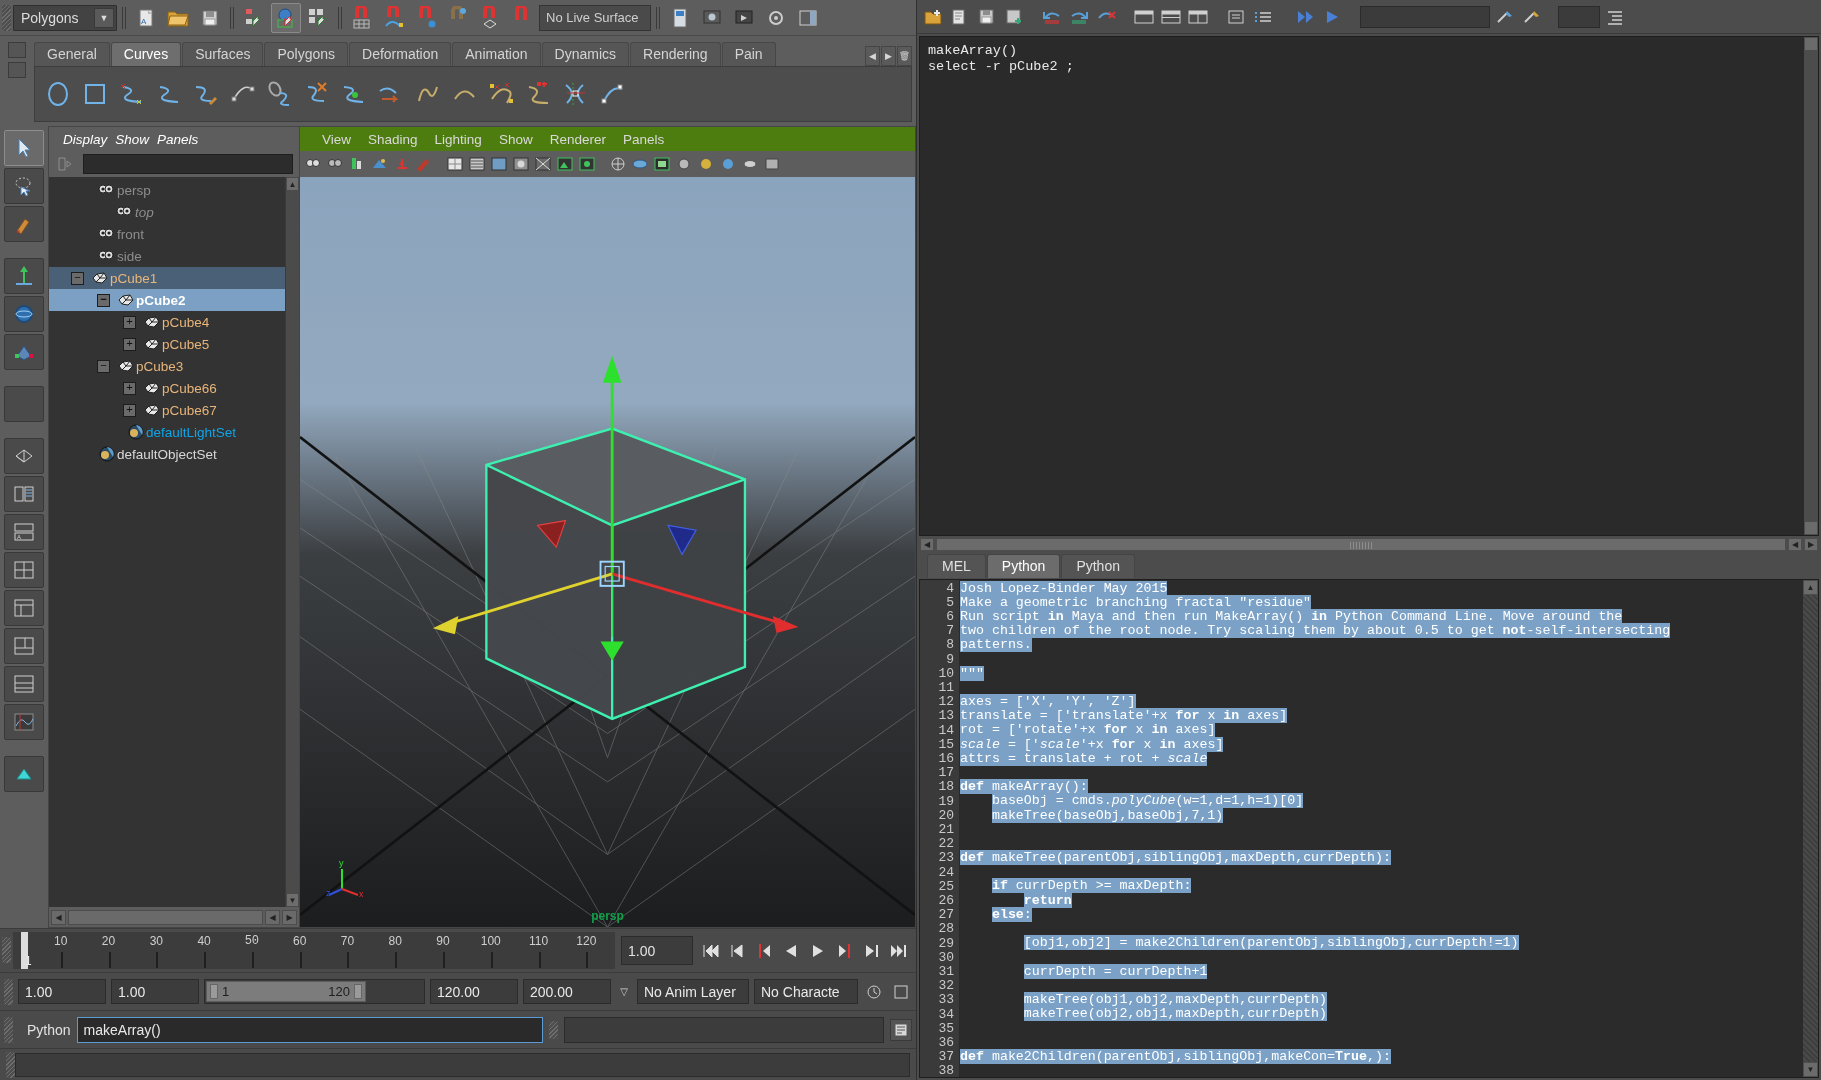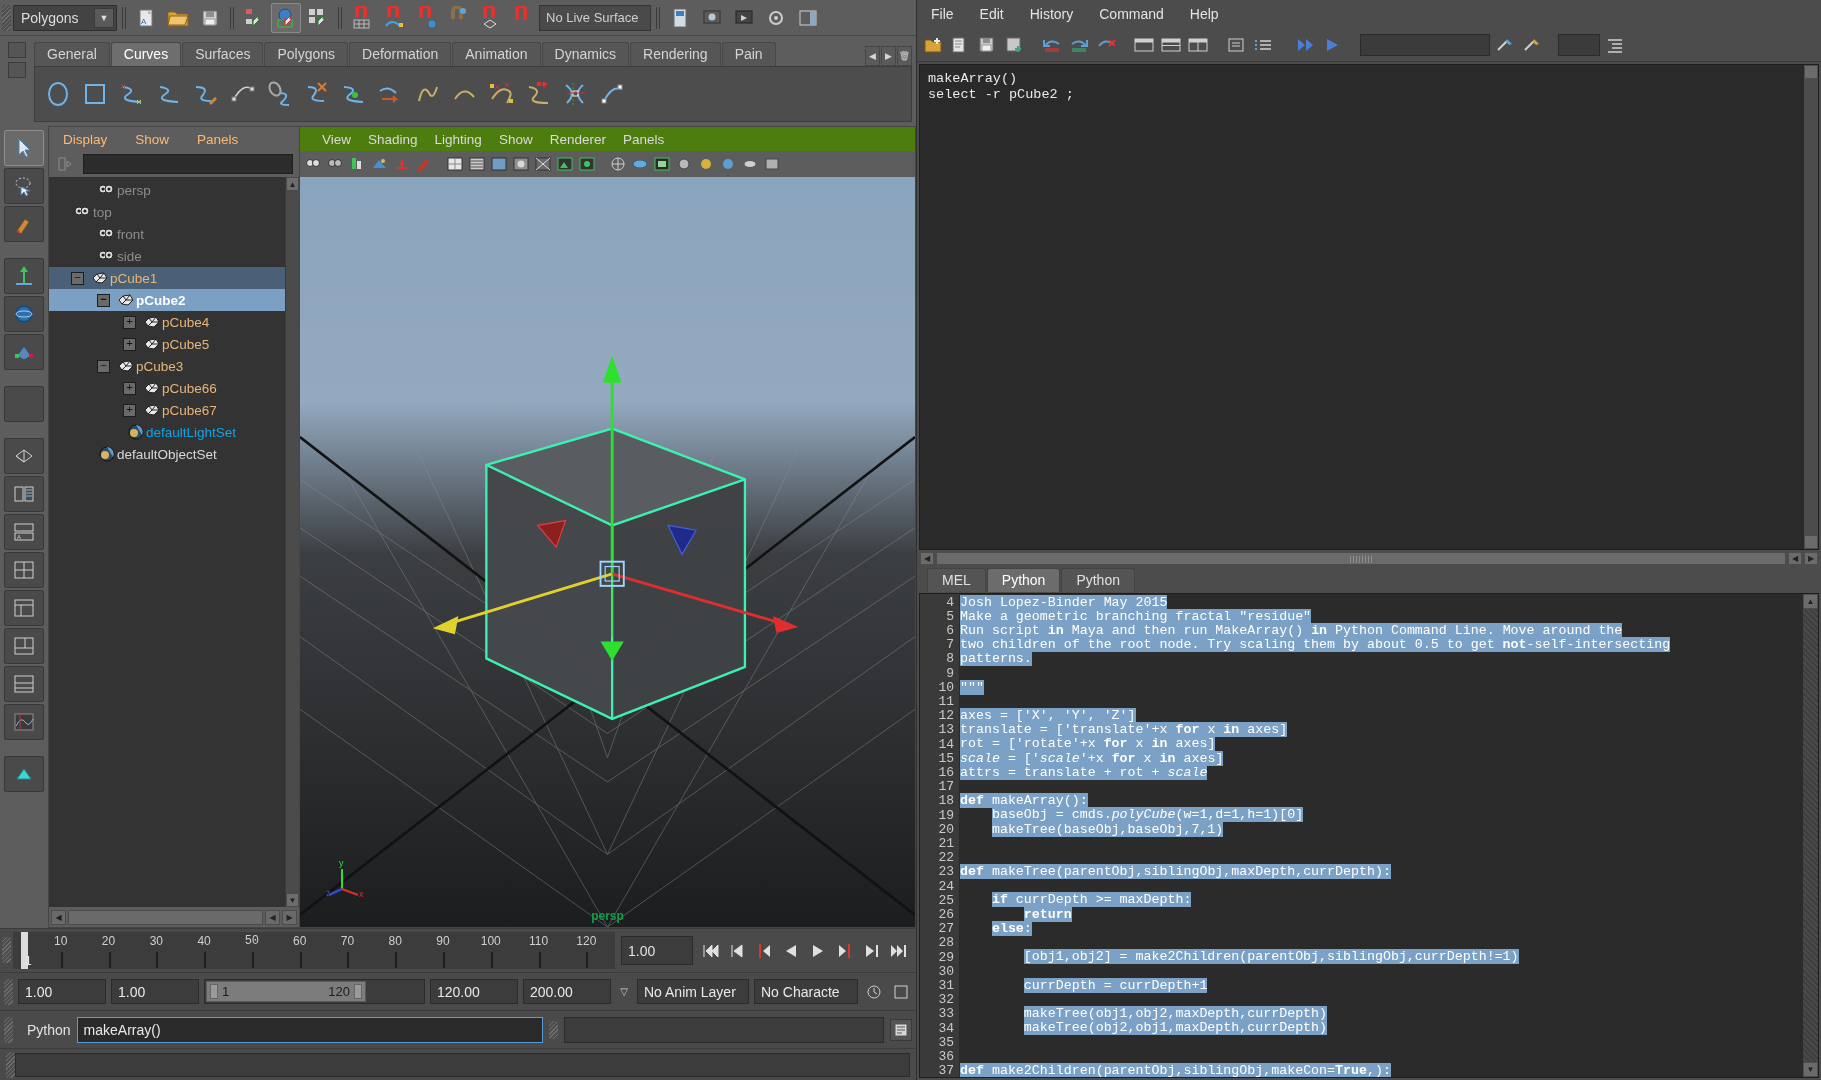--- a/index.html
+++ b/index.html
@@ -56,22 +56,22 @@
   .toolbox{ width:48px; background:#5d5d5d; padding:4px 0; display:flex;
             flex-direction:column; align-items:center; gap:2px; }
   .tool{ width:40px; height:36px; background:#4a4a4a; border:1px solid #383838;
          display:flex; align-items:center; justify-content:center; border-radius:2px;}
   .tool.sel{ background:#6a6a6a; border-color:#8d8d8d;}
   .toolgap{ height:12px; }
 
   .panels{ flex:1; display:flex; min-width:0; }
   .outliner{ width:252px; background:#5d5d5d; display:flex; flex-direction:column;
              border:1px solid #454545;}
-  .olmenubar{ height:24px; display:flex; align-items:center; gap:28px; padding-left:14px;
-              font-size:13.5px; color:#fdba74;}
+  .olmenubar{ height:24px; display:flex; align-items:center; gap:8px; padding-left:14px;
+              font-size:13.5px; color:#ffffff;font-style:italic;}
   .olsearchrow{ height:26px; display:flex; align-items:center; padding:0 6px 0 4px; gap:4px;}
   .olsearchicon{ width:26px;height:20px;display:flex;align-items:center;justify-content:center;}
   .olsearch{ flex:1; height:20px; background:#2c2c2c; border:1px solid #1f1f1f;}
   .oltree{ flex:1; background:#333333; overflow:hidden; position:relative;
            display:flex;}
   .oltreeitems{ flex:1; padding-top:2px; }
   .olrow{ height:22px; display:flex; align-items:center; font-size:13.5px;
           color:#e8b57a; position:relative; }
   .olrow.cam{ color:#8d8d8d;}
   .olrow.sel1{ background:#4a6076; }
@@ -573,21 +573,21 @@
                     <svg width="18" height="14" viewBox="0 0 18 14">
                       <circle cx="5" cy="6" r="4" fill="#ddd" stroke="#222"></circle>
                       <circle cx="5" cy="6" r="1.6" fill="#222"></circle>
                       <circle cx="11" cy="6" r="4" fill="#ddd" stroke="#222"></circle>
                       <circle cx="11" cy="6" r="1.6" fill="#222"></circle>
                       <path d="M2 10h12l-2 3H4z" fill="#333"></path>
                     </svg>
                   </span>
                 <span>persp</span>
               </div>
-              <div class="olrow cam" style="padding-left:24px;">
+              <div class="olrow cam" style="padding-left:66px;font-style:italic;">
                 <span class="olicon">
                     <svg width="18" height="14" viewBox="0 0 18 14">
                       <circle cx="5" cy="6" r="4" fill="#ddd" stroke="#222"></circle>
                       <circle cx="5" cy="6" r="1.6" fill="#222"></circle>
                       <circle cx="11" cy="6" r="4" fill="#ddd" stroke="#222"></circle>
                       <circle cx="11" cy="6" r="1.6" fill="#222"></circle>
                       <path d="M2 10h12l-2 3H4z" fill="#333"></path>
                     </svg>
                   </span>
                 <span>top</span>
@@ -1041,27 +1041,20 @@
     </div>
 
     <div class="helpline">
       <div class="grip"></div>
       <div class="helpbox"></div>
     </div>
   </div>
 
   <div class="scripted">
 
-    <div class="semenubar">
-      <span>File</span>
-      <span>Edit</span>
-      <span>History</span>
-      <span>Command</span>
-      <span>Help</span>
-    </div>
 
     <div class="setoolbar">
       <div class="seicon">
           <svg width="20" height="18">
             <path d="M2 4h6l2 2h8v10H2z" fill="#d9a23a" stroke="#7a5410"></path>
             <path d="M14 2v6M11 5h6" stroke="#e8e8e8" stroke-width="2"></path>
           </svg>
         </div>
       <div class="seicon">
           <svg width="20" height="18">

